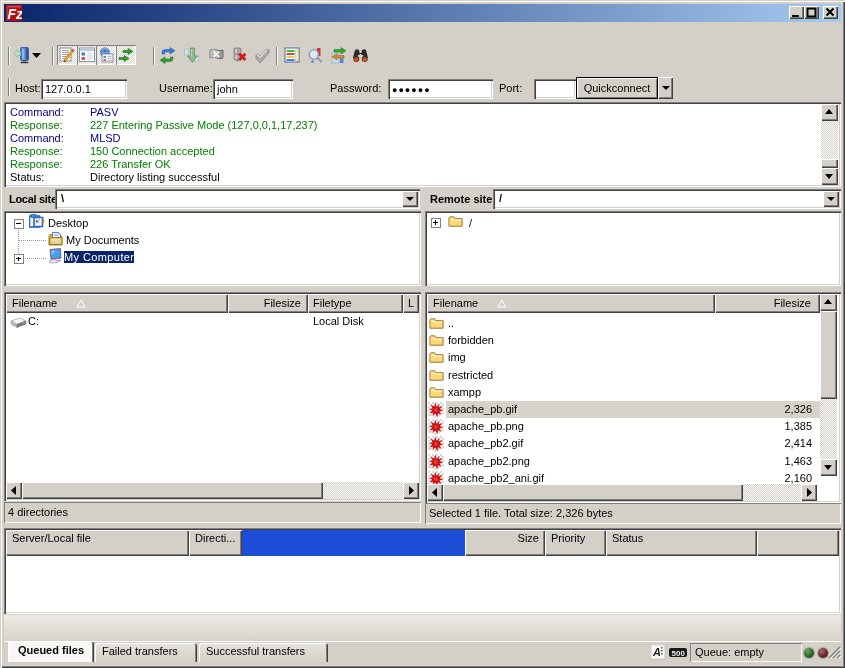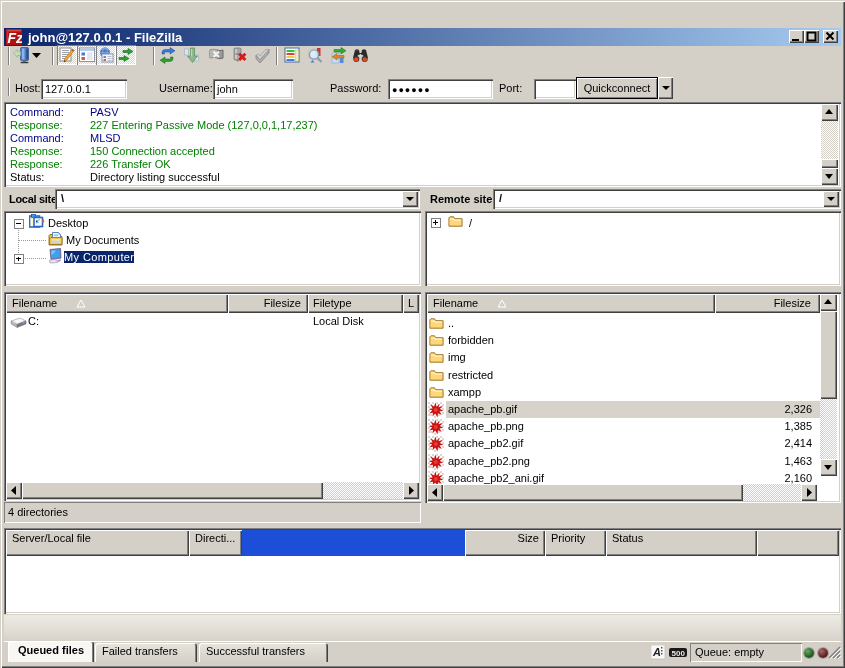--- a/index.html
+++ b/index.html
@@ -7,21 +7,21 @@
 #w{position:absolute;left:0;top:0;width:845px;height:668px;background:#d4d0c8;
 box-shadow:inset 1px 1px 0 #d4d0c8,inset 2px 2px 0 #fff,inset -1px -1px 0 #404040,inset -2px -2px 0 #808080;}
 .abs{position:absolute;}
 .sunk{box-shadow:inset 1px 1px 0 #808080,inset 2px 2px 0 #404040,inset -1px -1px 0 #fff,inset -2px -2px 0 #d4d0c8;background:#fff;}
 .sunk1{box-shadow:inset 1px 1px 0 #808080,inset -1px -1px 0 #fff;}
 .raise{background:#d4d0c8;box-shadow:inset 1px 1px 0 #fff,inset -1px -1px 0 #404040,inset -2px -2px 0 #808080;}
 .dith{background-image:repeating-conic-gradient(#fff 0% 25%,#d2cec5 0% 50%);background-size:2px 2px;}
 .hdr{background:#d4d0c8;box-shadow:inset 1px 1px 0 #fff,inset -1px -1px 0 #404040,inset -2px -2px 0 #808080;position:absolute;top:0;height:100%;}
 .hdr span{position:absolute;top:3px;}
 
-#title{left:4px;top:4px;width:837px;height:18px;background:linear-gradient(90deg,#0a246a 0%,#a6caf0 100%);margin-top:24px;}
+#title{left:4px;top:4px;width:837px;height:18px;background:linear-gradient(90deg,#0a246a 0%,#a6caf0 100%);}
 #title .cap{position:absolute;left:24px;top:2px;color:#fff;font-size:13px;font-weight:bold;letter-spacing:0px;}
 .tb{position:absolute;top:2px;width:15px;height:13px;background:#d4d0c8;box-shadow:inset 1px 1px 0 #fff,inset -1px -1px 0 #404040,inset -2px -2px 0 #808080;}
 
 #menu{left:4px;top:23px;width:837px;height:19px;}
 #menu span{position:absolute;top:3px;}
 
 #tbar{left:4px;top:42px;width:837px;height:29px;}
 .tsep{position:absolute;top:5px;width:2px;height:18px;box-shadow:inset 1px 0 0 #808080,inset -1px 0 0 #fff;}
 .tog{position:absolute;top:3px;width:20px;height:20px;box-shadow:inset 1px 1px 0 #808080,inset -1px -1px 0 #fff;background-image:repeating-conic-gradient(#fff 0% 25%,#d8d4cc 0% 50%);background-size:2px 2px;}
 .tog svg{position:absolute;left:2px;top:2px;}
@@ -109,21 +109,20 @@
 </svg>
 <div id="w">
 
 <div class="abs" id="title">
   <svg class="abs" style="left:2px;top:1px" width="16" height="16">
         <rect x="0" y="0" width="16" height="16" fill="#b01010"></rect>
         <rect x="0.8" y="0.8" width="14.4" height="1.6" fill="#d84848"></rect>
         <rect x="0.8" y="0.8" width="1.4" height="14.4" fill="#c83030"></rect>
         <text x="1.5" y="13.5" font-size="14" font-weight="bold" font-style="italic" fill="#fff" font-family="Liberation Sans">Fz</text>
       </svg>
-  <span class="cap">john@127.0.0.1 - FileZilla</span>
   <div class="tb" style="left:785px"><svg width="15" height="13">
           <rect x="3" y="9" width="7" height="2" fill="#000"></rect>
         </svg></div>
   <div class="tb" style="left:800px"><svg width="15" height="13">
           <rect x="3.5" y="2.5" width="8" height="8" fill="none" stroke="#000" stroke-width="2"></rect>
         </svg></div>
   <div class="tb" style="left:819px"><svg width="15" height="13">
           <path d="M3.5 2.5 L10.5 9.5 M10.5 2.5 L3.5 9.5" stroke="#000" stroke-width="2"></path>
         </svg></div>
 </div>
@@ -461,20 +460,23 @@
         </svg>
       </div>
   <div class="thumb" style="left:18px;top:192px;width:300px;height:17px"></div>
   <div class="abs dith" style="left:318px;top:192px;width:58px;height:17px"></div>
   <div class="sbtn" style="left:376px;top:192px;width:16px;height:17px">
         <svg width="16" height="17">
           <path d="M6 4 L6 13 L11 8.5 Z" fill="#000"></path>
         </svg>
       </div>
 </div>
+<div class="abs stat" style="left:425px;top:503px;width:416px;height:21px">
+      <span>Selected 1 file. Total size: 2,326 bytes</span>
+    </div>
 
 <div class="abs white" style="left:4px;top:528px;width:837px;height:86px;">
   <div class="abs" style="left:2px;top:2px;width:833px;height:26px;background:#1d4ed8">
     <div class="hdr" style="left:0;width:183px">
           <span style="left:6px;top:2px">Server/Local file</span>
         </div>
     <div class="hdr" style="left:183px;width:53px">
           <span style="left:6px;top:2px">Directi...</span>
         </div>
     <div class="hdr" style="left:459px;width:80px">

